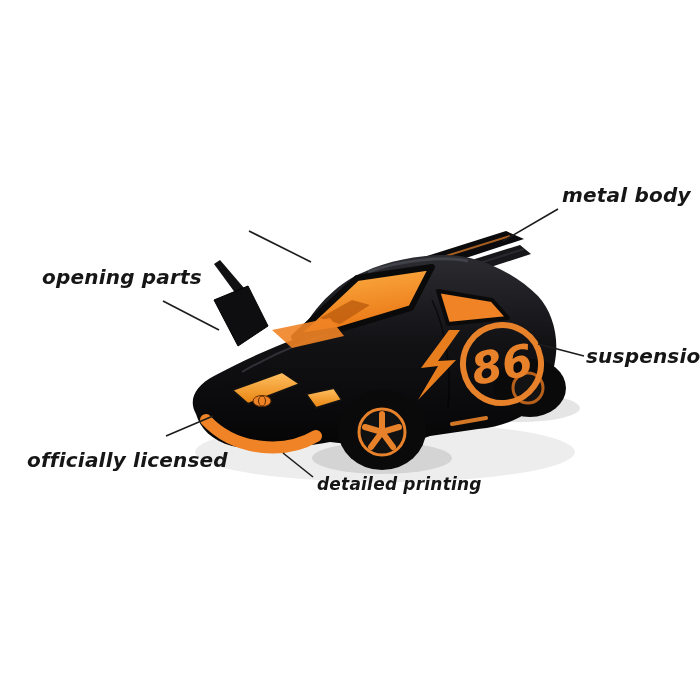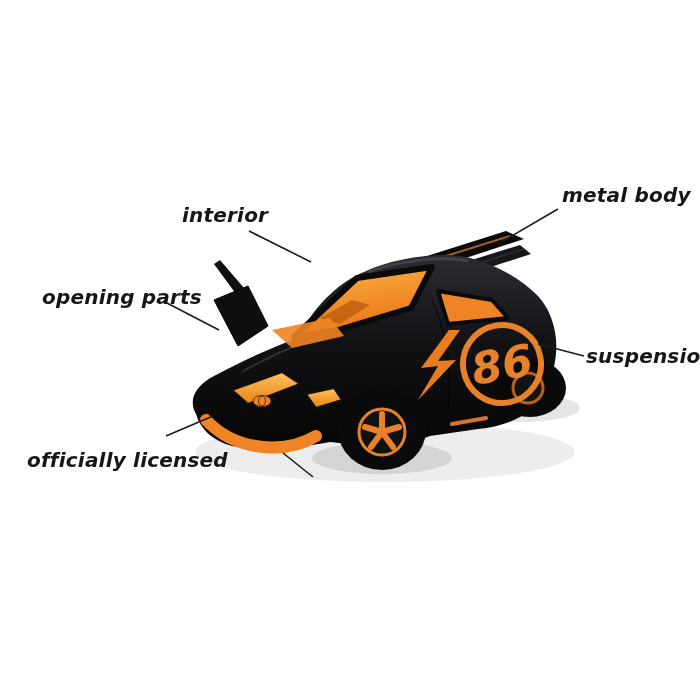--- a/index.html
+++ b/index.html
@@ -142,24 +142,24 @@
     <g stroke="#1c1c1c" stroke-width="1.6">
       <line x1="249" y1="231" x2="311" y2="262"></line>
       <line x1="558" y1="209" x2="503" y2="241"></line>
       <line x1="163" y1="301" x2="219" y2="330"></line>
       <line x1="584" y1="356" x2="538" y2="344"></line>
       <line x1="166" y1="436" x2="213" y2="416"></line>
       <line x1="313" y1="477" x2="283" y2="453"></line>
     </g>
   </svg>
 
-  <div class="label" style="left:182px;top:203px;">interior</div>
 
   <div class="label" style="left:562px;top:183px;">metal body</div>
 
-  <div class="label" style="left:42px;top:285px;text-align:center;">opening parts</div>
+  <div class="label" style="left:42px;top:265px;text-align:center;">opening parts</div>
 
   <div class="label" style="left:586px;top:344px;">suspension</div>
 
   <div class="label" style="left:27px;top:448px;">officially licensed</div>
 
+  <div class="label small" style="left:317px;top:474px;">detailed printing</div>
 
 </div>
 
 </body></html>

